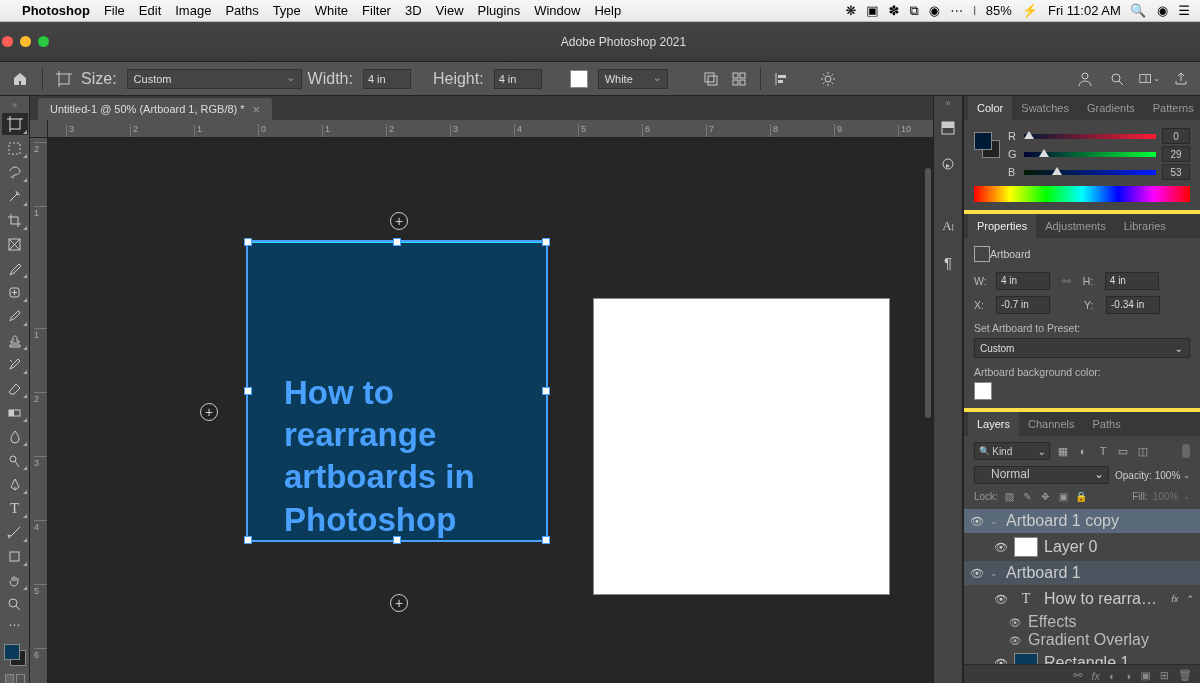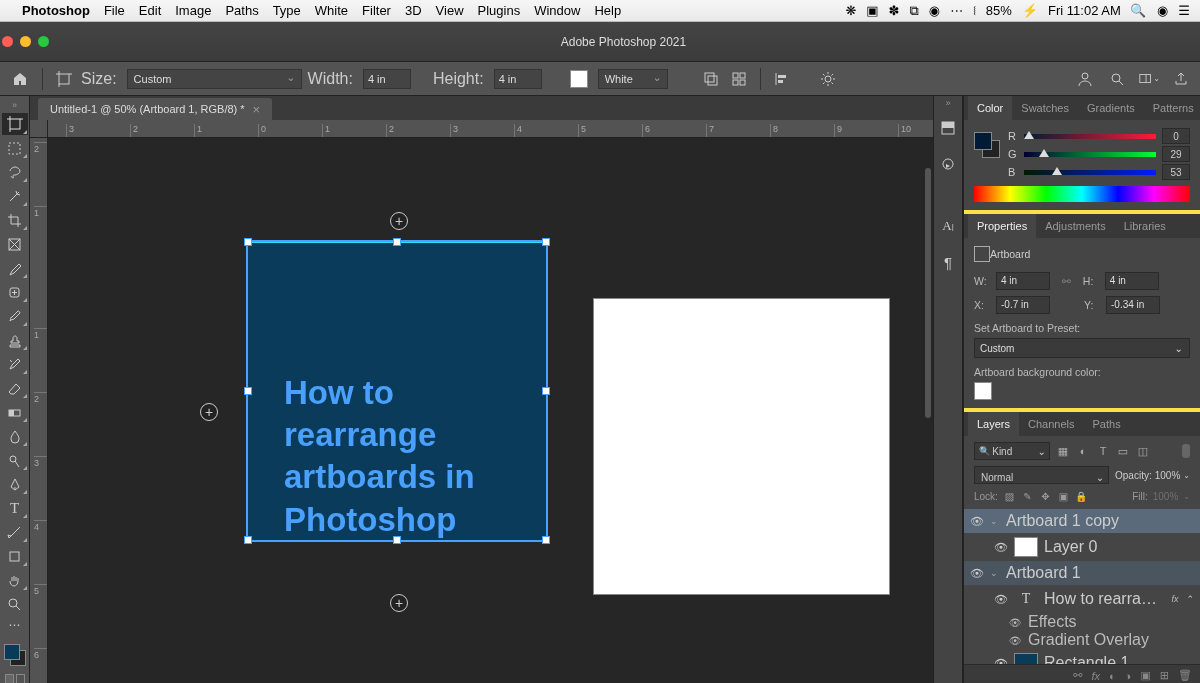--- a/index.html
+++ b/index.html
@@ -119,21 +119,21 @@
 
 
 .layers-body{padding:0;font-size:10.5px}
 .layers-controls{padding:6px 10px;display:flex;flex-direction:column;gap:6px}
 .layers-controls .filter-row{display:flex;align-items:center;gap:6px}
 .layers-controls .kind-select{background:#3a3a3a;border:1px solid #2a2a2a;height:18px;width:76px;display:flex;align-items:center;padding:0 4px;font-size:10px;position:relative}
 .layers-controls .kind-select:before{content:"🔍";font-size:9px;margin-right:2px}
 .layers-controls .kind-select:after{content:"⌄";position:absolute;right:3px}
 .layers-controls .lf-icon{width:14px;height:14px;display:inline-flex;align-items:center;justify-content:center;color:#aaa;font-size:11px}
 .layers-controls .blend-row{display:flex;align-items:center;gap:6px}
-.layers-controls .blend-select{background:#3a3a3a;border:1px solid #2a2a2a;height:18px;flex:1;padding:0 6px;font-size:10px;position:relative;display:flex;align-items:flex-end}
+.layers-controls .blend-select{background:#3a3a3a;border:1px solid #2a2a2a;height:18px;flex:1;padding:0 16px;font-size:12px;position:relative;display:flex;align-items:flex-start}
 .layers-controls .blend-select:after{content:"⌄";position:absolute;right:4px}
 .layers-controls .opacity-group{display:flex;align-items:center;gap:3px;font-size:10px}
 .layers-controls .lock-row{display:flex;align-items:center;gap:5px;color:#999;font-size:10px}
 .layers-controls .lock-row .lock-icon{width:13px;height:13px;display:inline-flex;align-items:center;justify-content:center}
 
 .layer-list{max-height:155px;overflow:hidden}
 .layer-row{display:flex;align-items:center;height:28px;padding:0 6px;gap:6px}
 .layer-row.artboard-row{background:#5a6a7a;height:24px}
 .layer-row.selected{background:#4a5560}
 .layer-row .eye{width:14px;text-align:center;font-size:11px}

